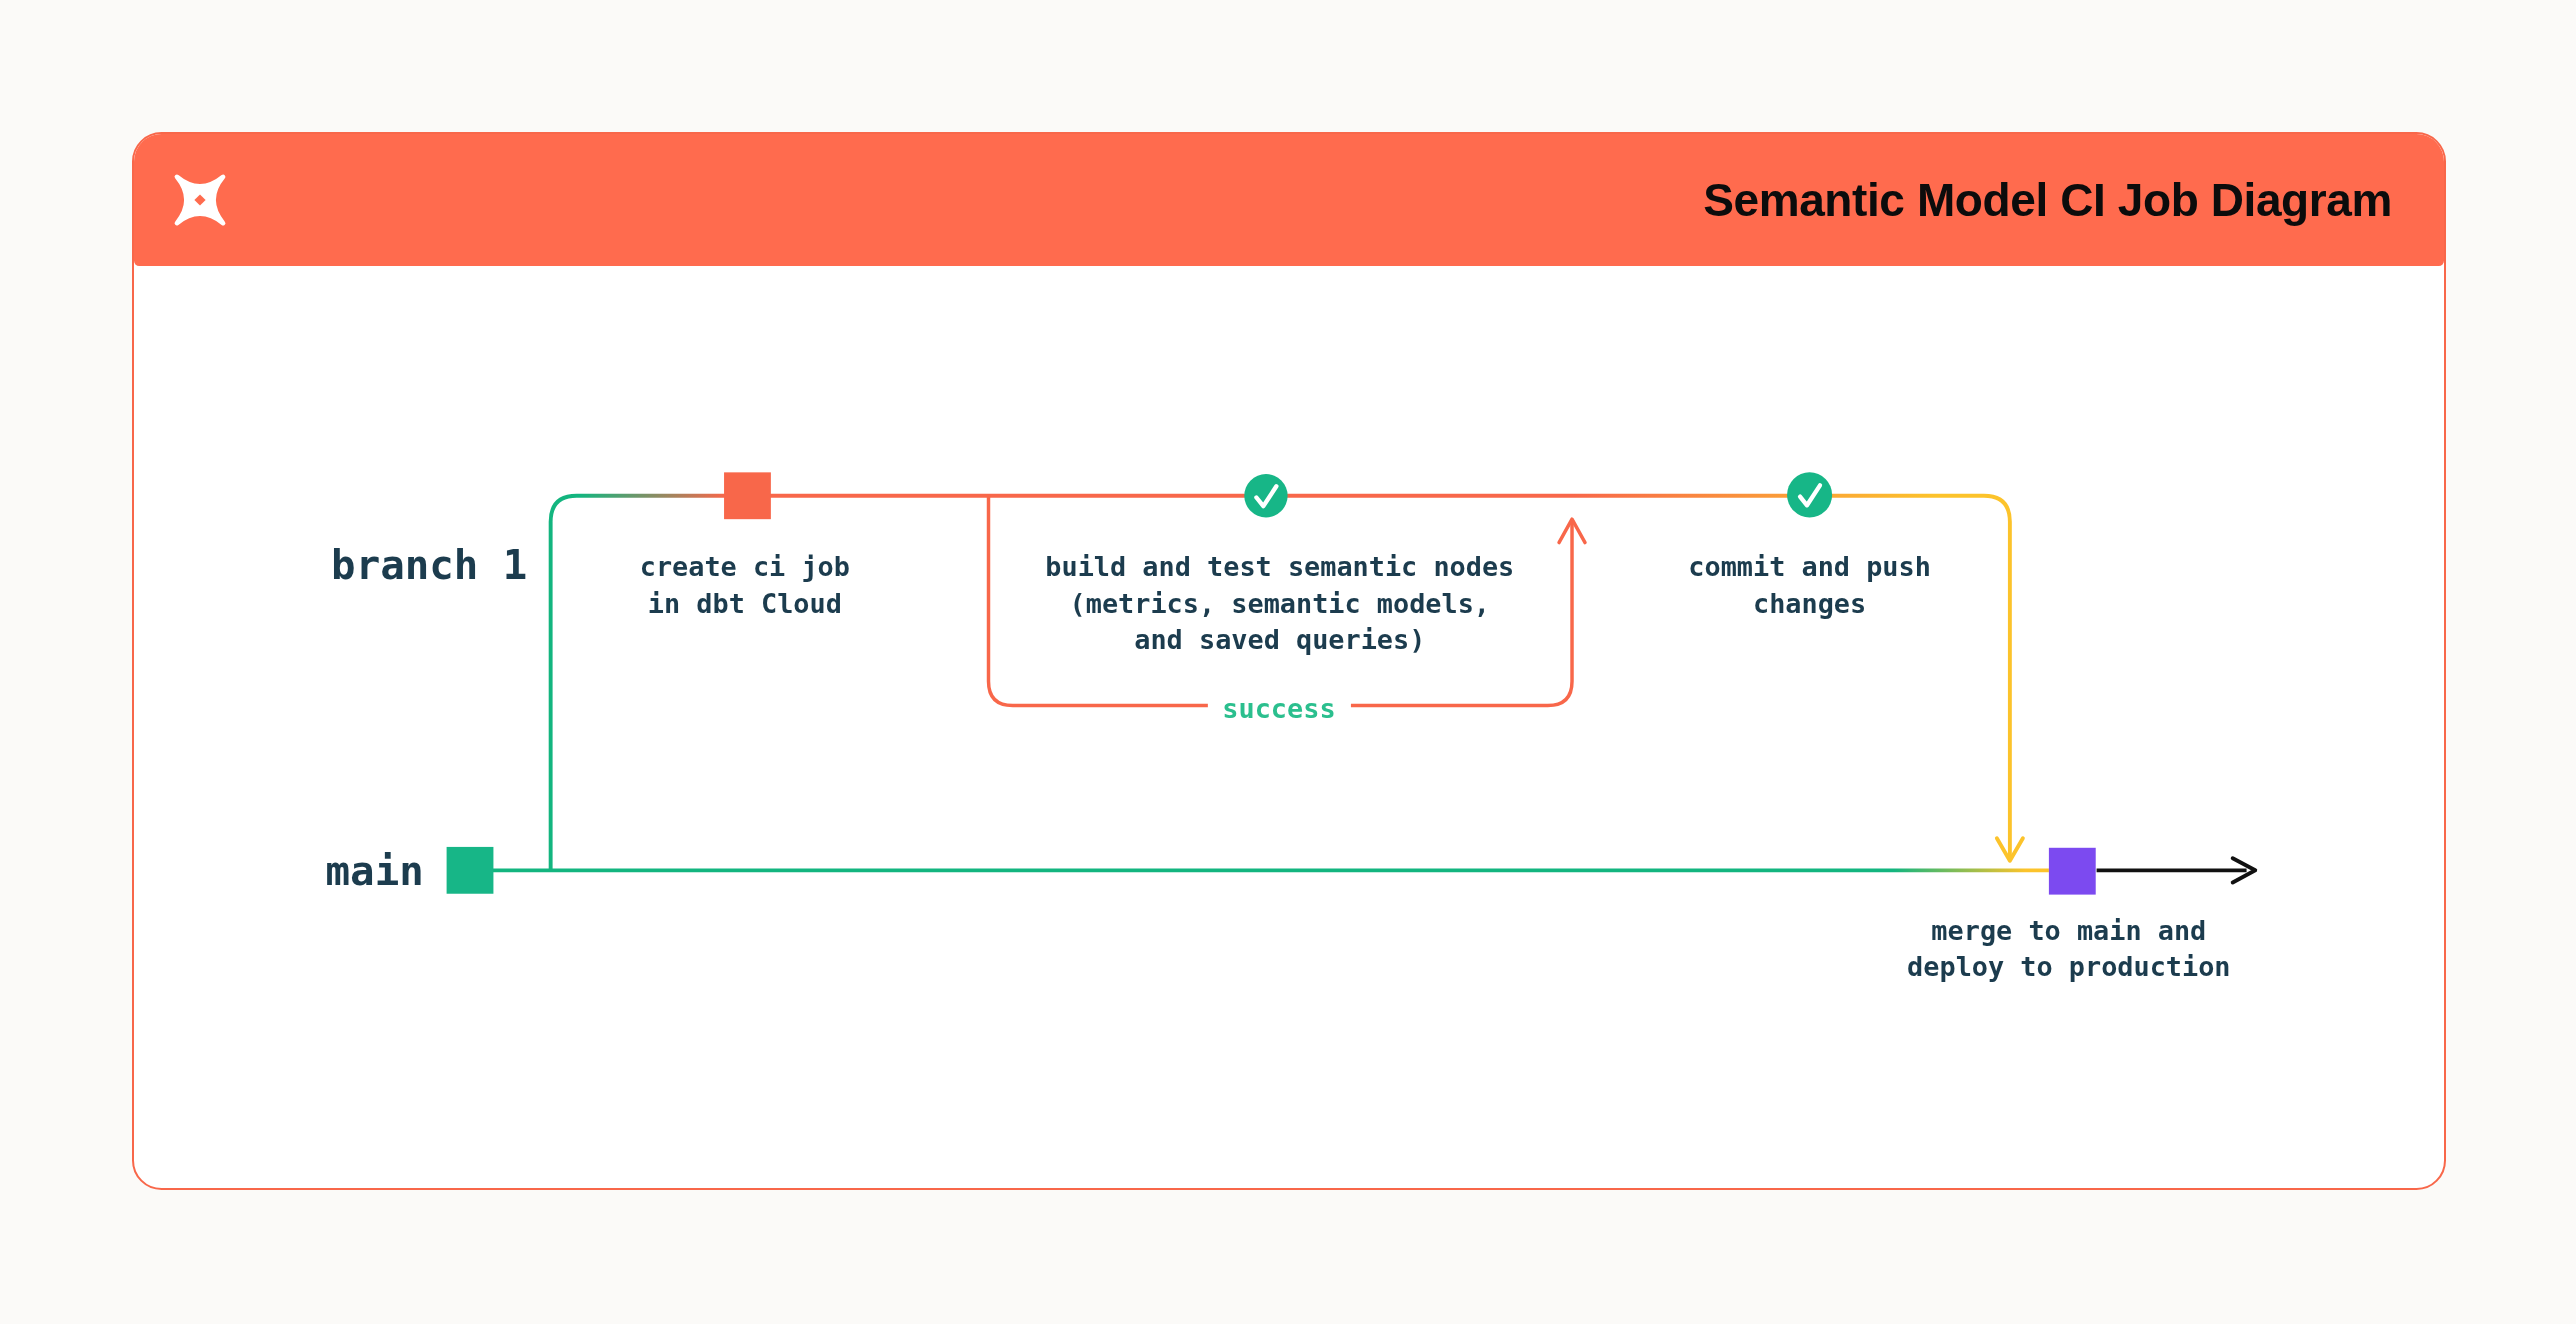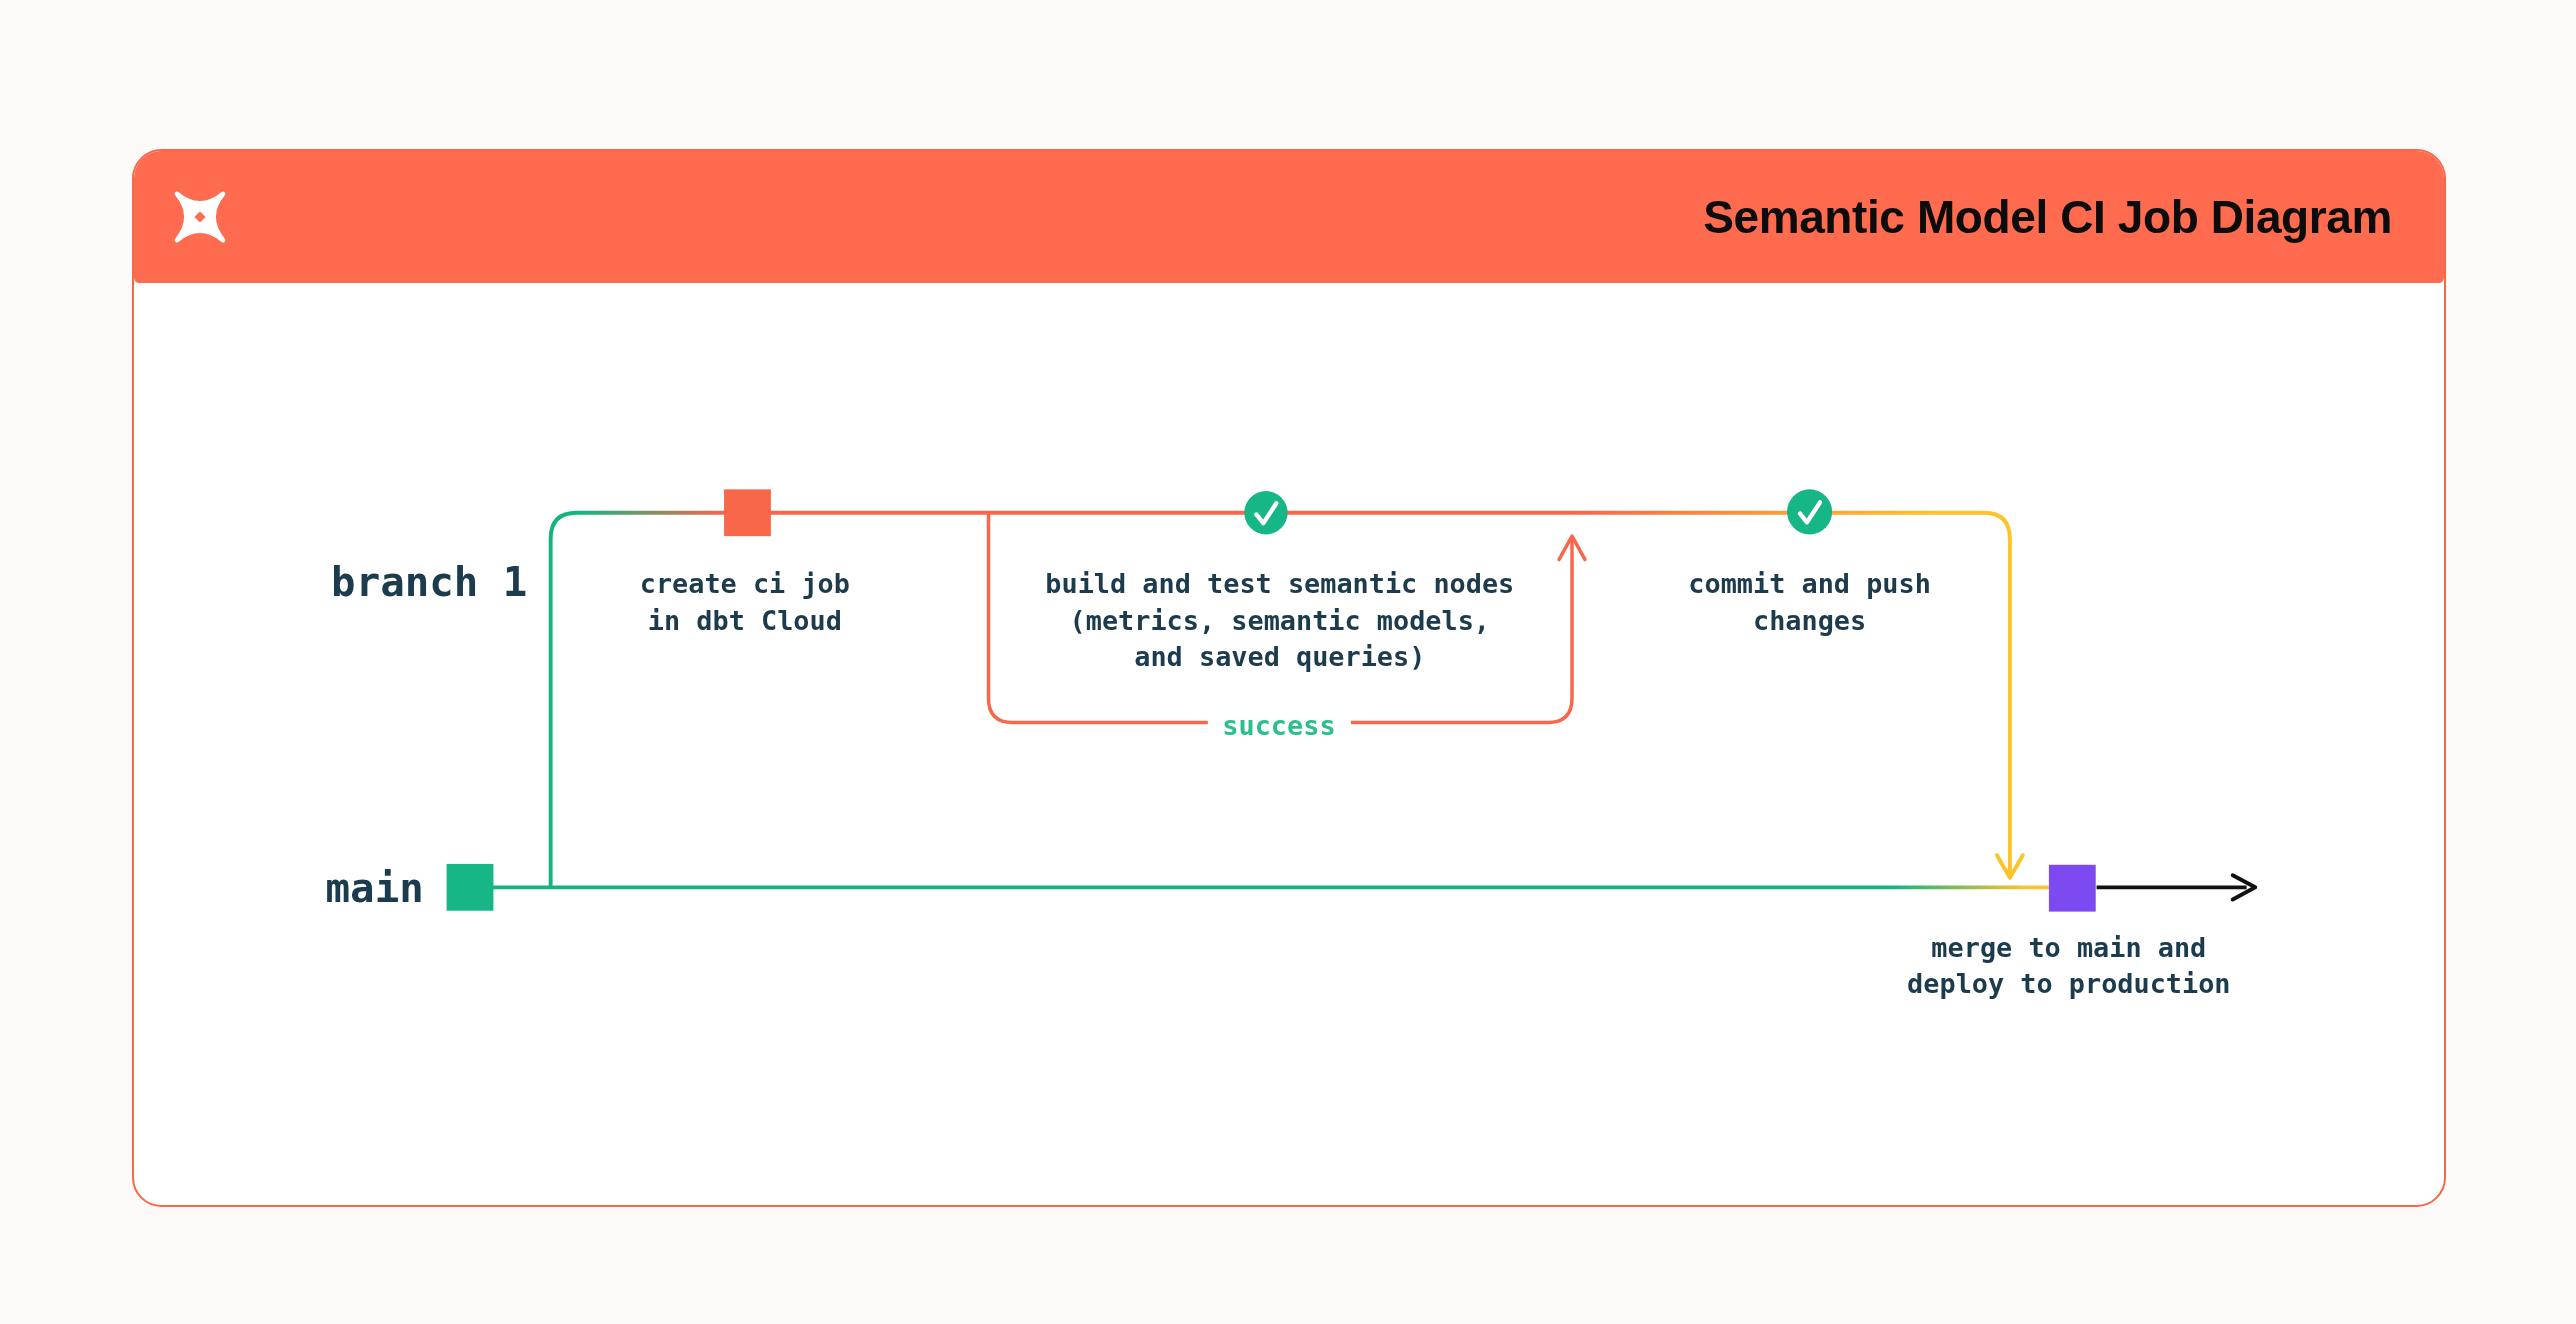--- a/index.html
+++ b/index.html
@@ -3,21 +3,21 @@
 <meta charset="utf-8">
 <style>
   html, body { margin: 0; padding: 0; }
   body {
     width: 2576px; height: 1324px;
     background: #FBFAF8;
     font-family: "DejaVu Sans Mono", monospace;
     position: relative;
   }
   .card {
-    position: absolute; left: 132px; top: 149px;
+    position: absolute; left: 132px; top: 132px;
     width: 2314px; height: 1058px;
     box-sizing: border-box;
     background: #FFFFFF;
     border: 2.6px solid #F8674A;
     border-radius: 29.5px;
     overflow: hidden;
   }
   .header {
     height: 132px;
     background: #FF6B4E;

